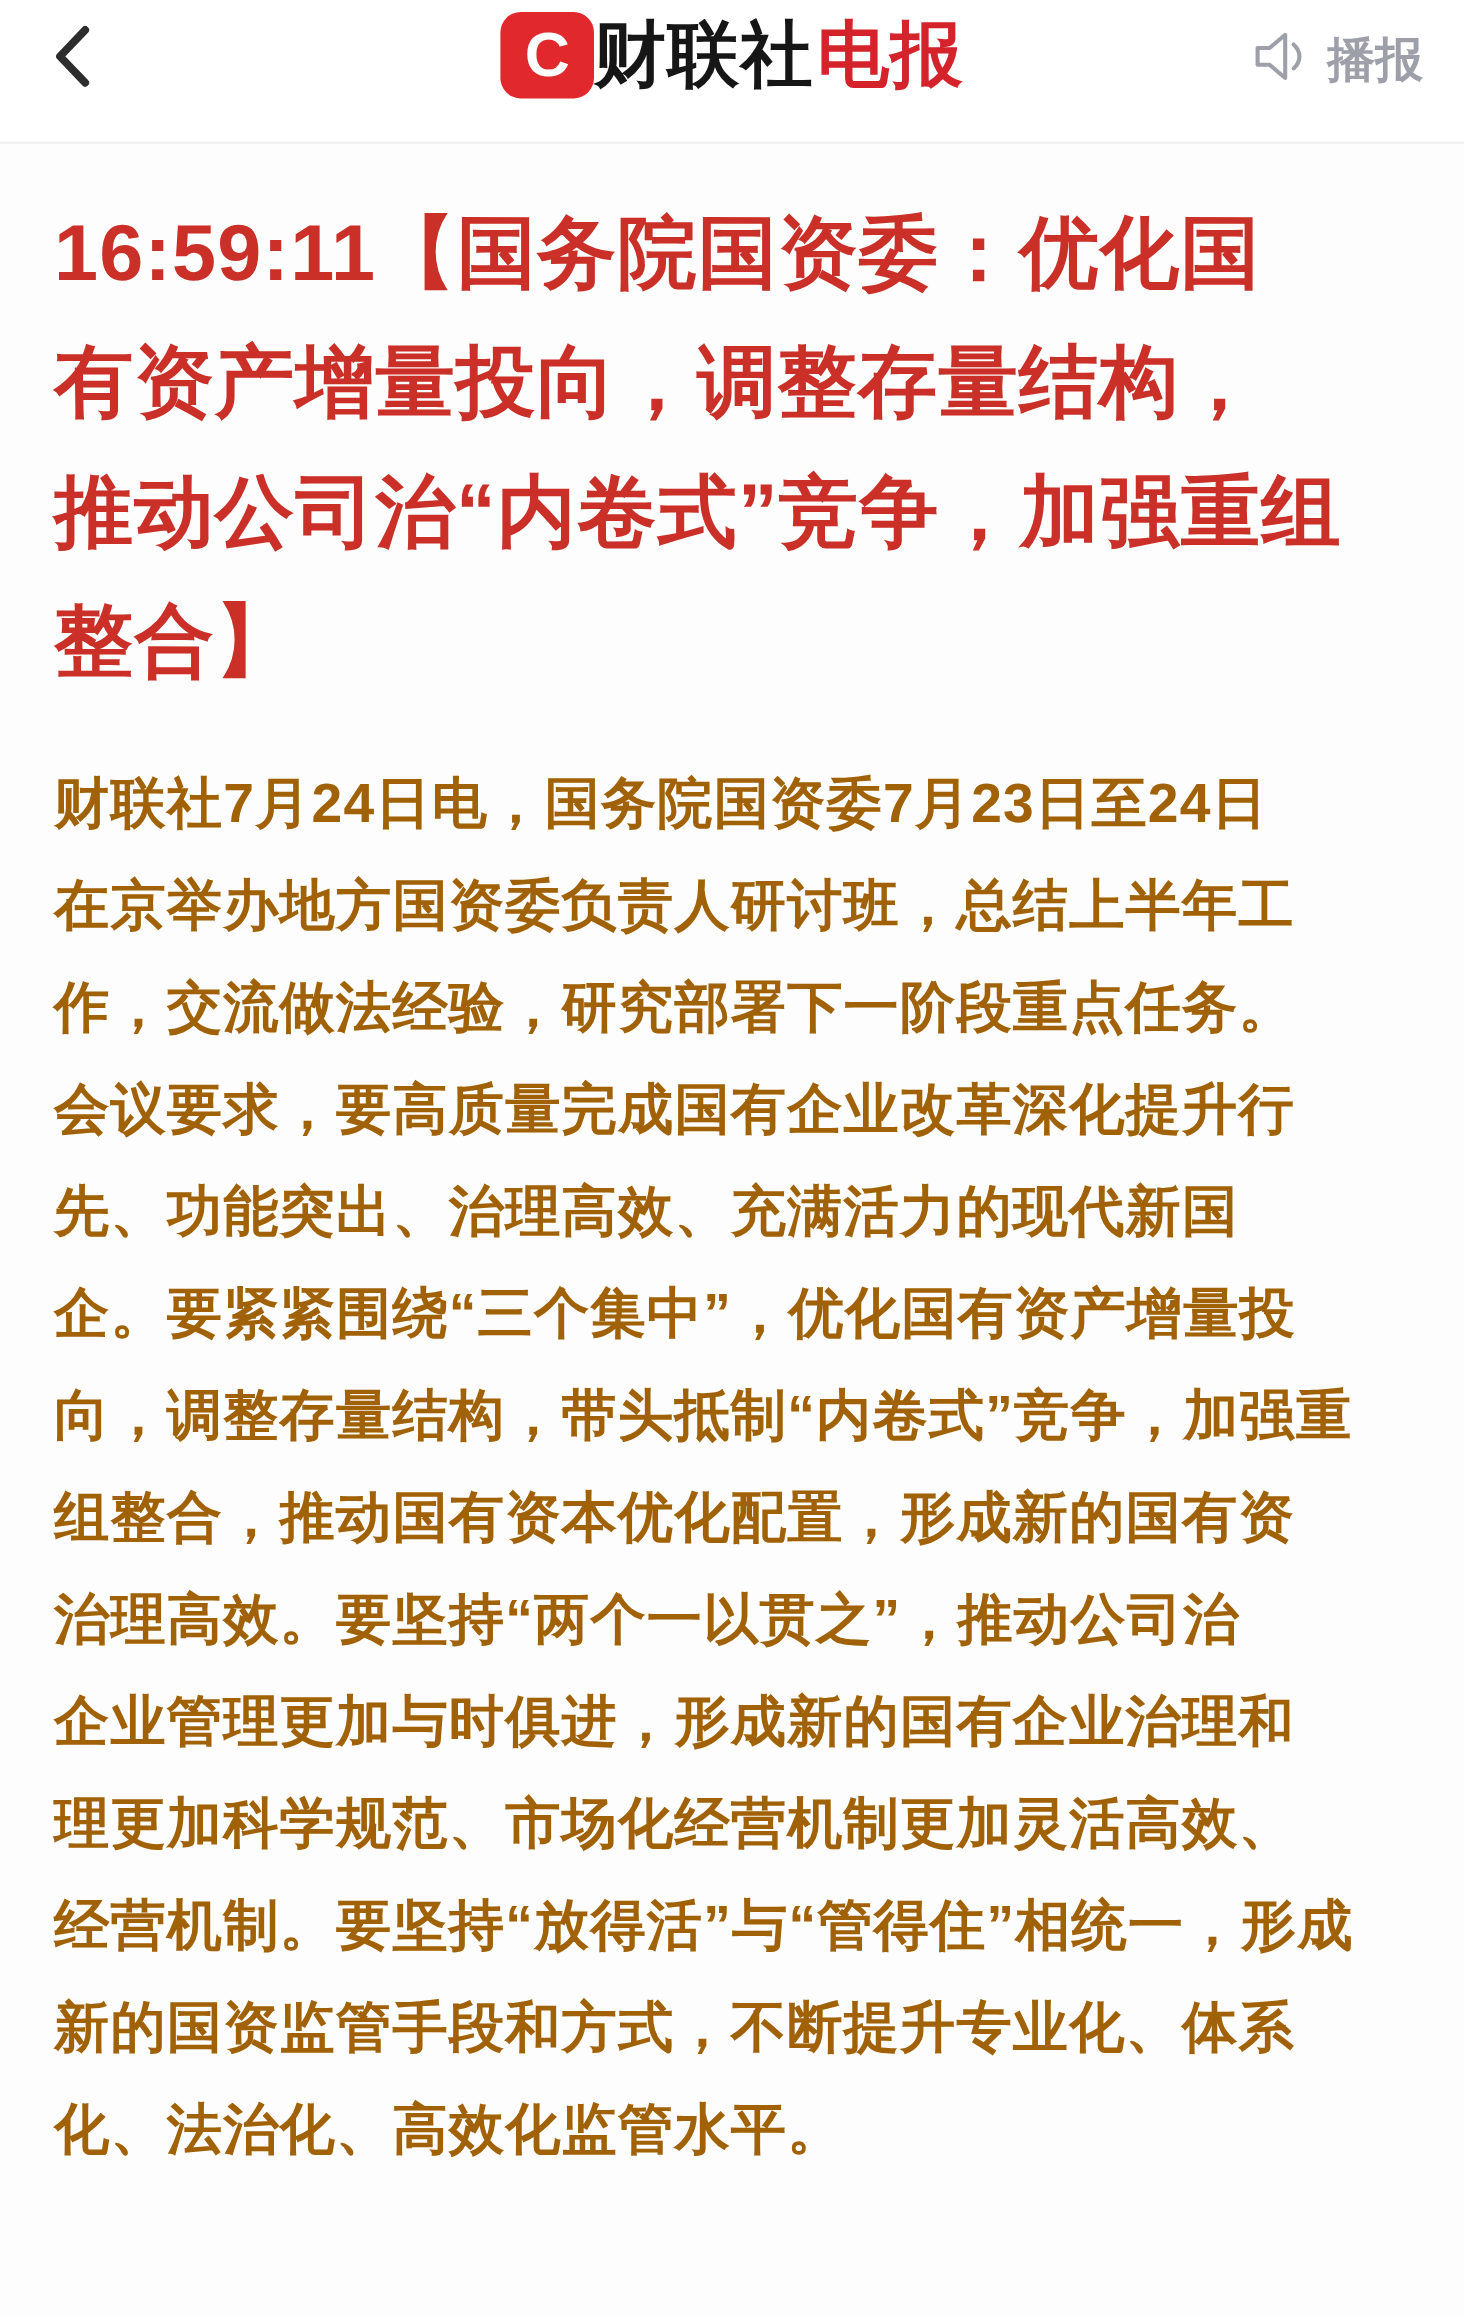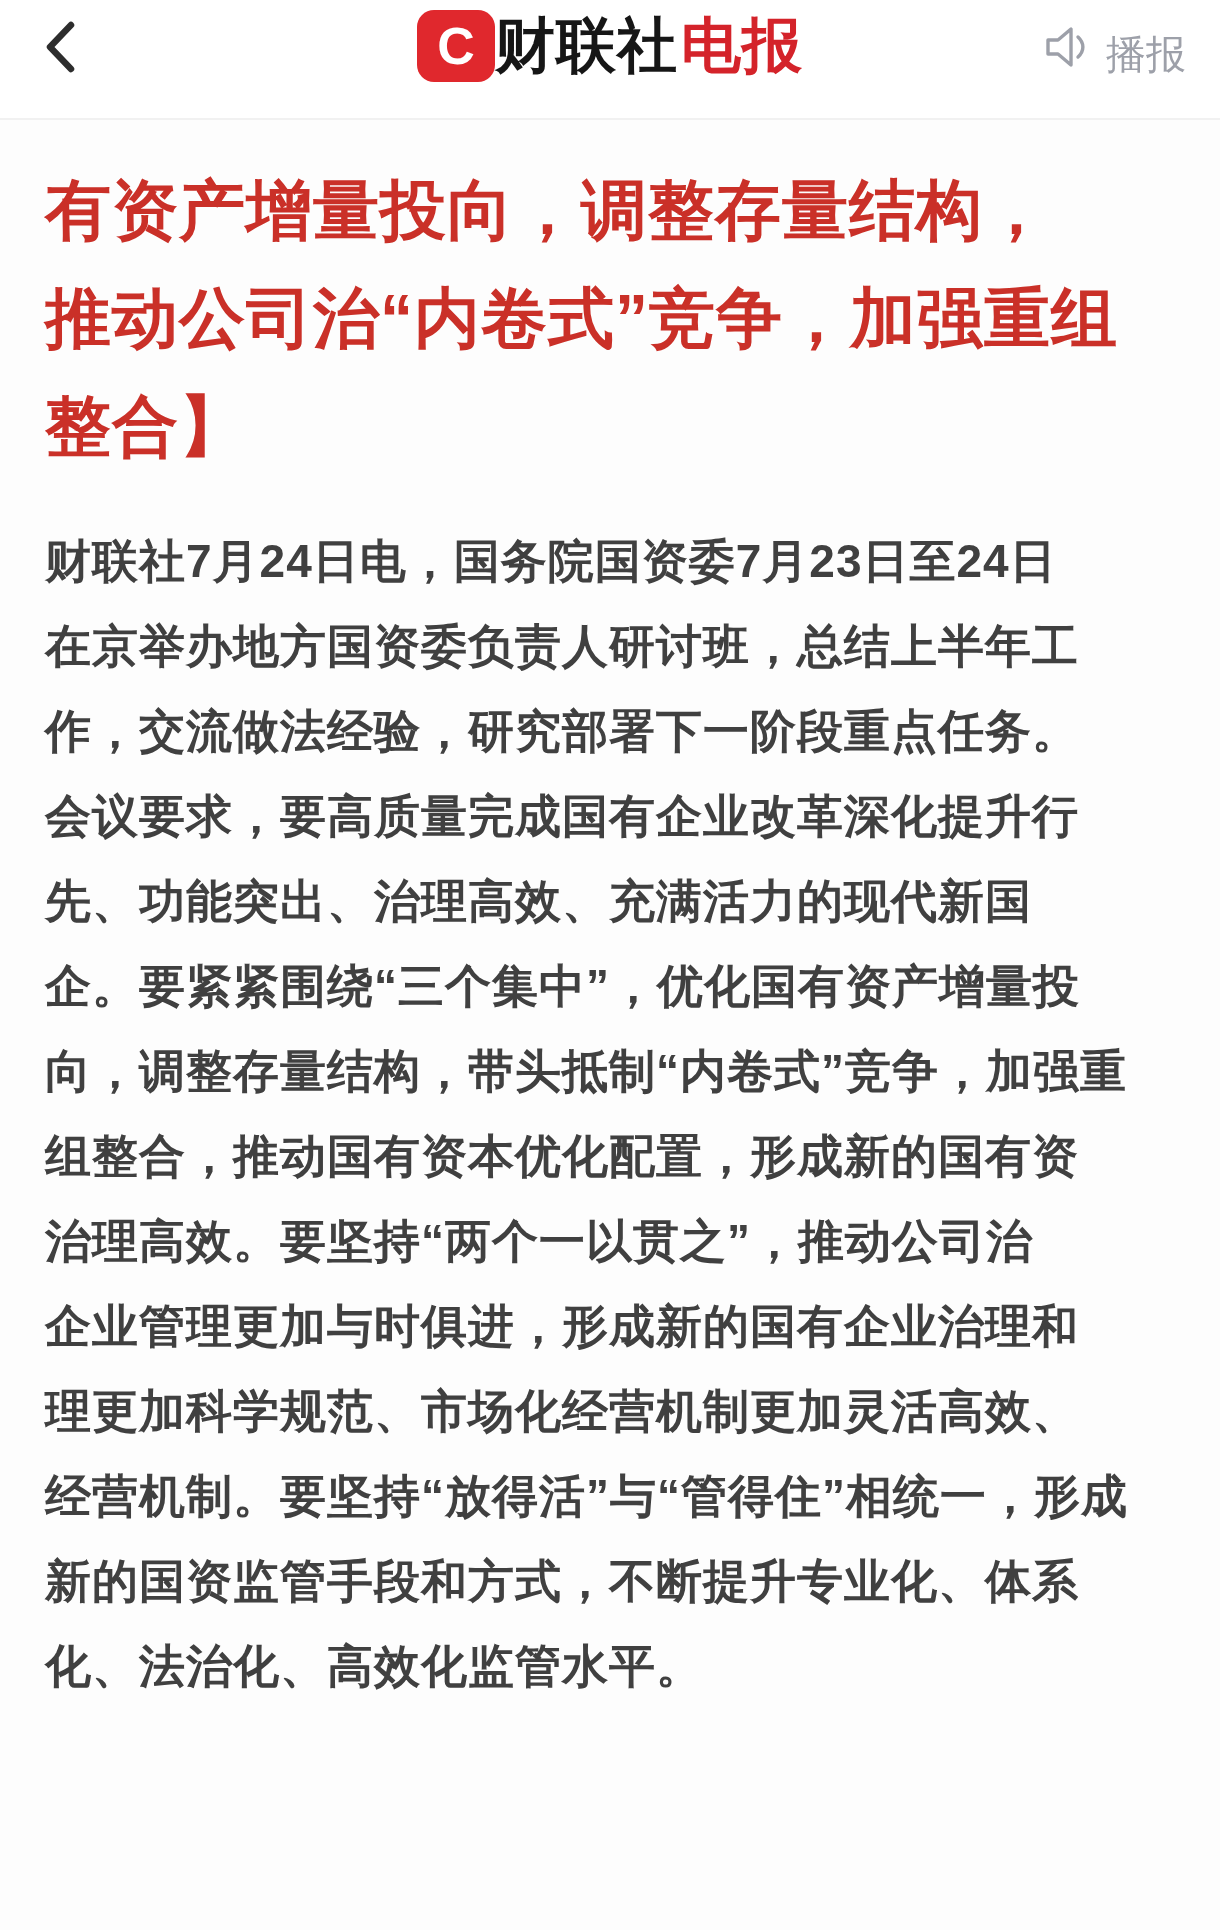--- a/index.html
+++ b/index.html
@@ -60,23 +60,24 @@
     white-space: nowrap;
   }
   .brand-black { color: #161616; }
   .brand-red   { color: #d4232a; margin-left: 3px; }
 
   .broadcast-btn {
     position: absolute;
     right: 34px;
     top: 24px;
     display: flex;
-    align-items: flex-end;
+    align-items: center;
     gap: 13px;
     cursor: pointer;
+    font-weight: bold;
   }
   .broadcast-label {
     font-size: 40px;
     color: #9da0a9;
     line-height: 1;
   }
 
   
   .content { padding: 36px 45px 0 45px; }
 
@@ -84,21 +85,21 @@
     color: #ca3028;
     font-size: 66px;
     font-weight: 700;
     line-height: 108px;
     letter-spacing: 1px;
   }
   .title-line { display: block; white-space: nowrap; }
 
   .article-body {
     margin-top: 39px;
-    color: #404040;
+    color: #a16207;
     font-size: 46px;
     font-weight: 700;
     line-height: 85px;
     letter-spacing: 1px;
   }
   .body-line { display: block; white-space: nowrap; }
 </style>
 </head>
 <body>
 
@@ -128,20 +129,21 @@
       </svg>
     </span>
     <span class="broadcast-label">播报</span>
   </div>
 
 </div>
 
 <div class="content">
 
   <h1 class="article-title">
+    <span class="title-line">16:59:11【国务院国资委：优化国</span>
     <span class="title-line">有资产增量投向，调整存量结构，</span>
     <span class="title-line">推动公司治“内卷式”竞争，加强重组</span>
     <span class="title-line">整合】</span>
   </h1>
 
   <div class="article-body">
     <span class="body-line">财联社7月24日电，国务院国资委7月23日至24日</span>
     <span class="body-line">在京举办地方国资委负责人研讨班，总结上半年工</span>
     <span class="body-line">作，交流做法经验，研究部署下一阶段重点任务。</span>
     <span class="body-line">会议要求，要高质量完成国有企业改革深化提升行</span>

